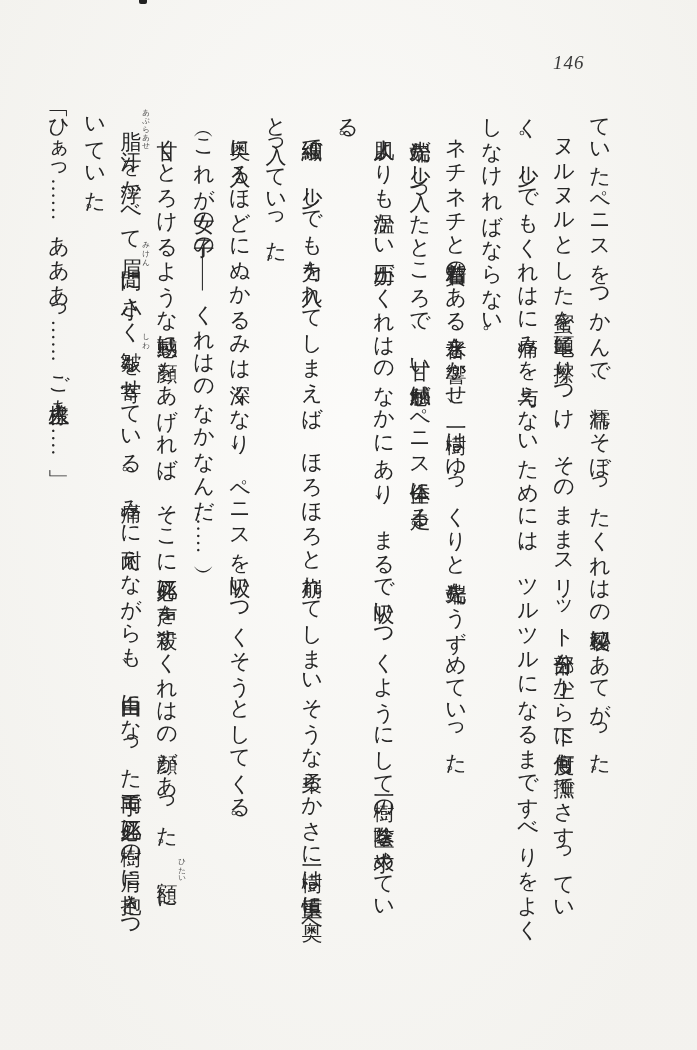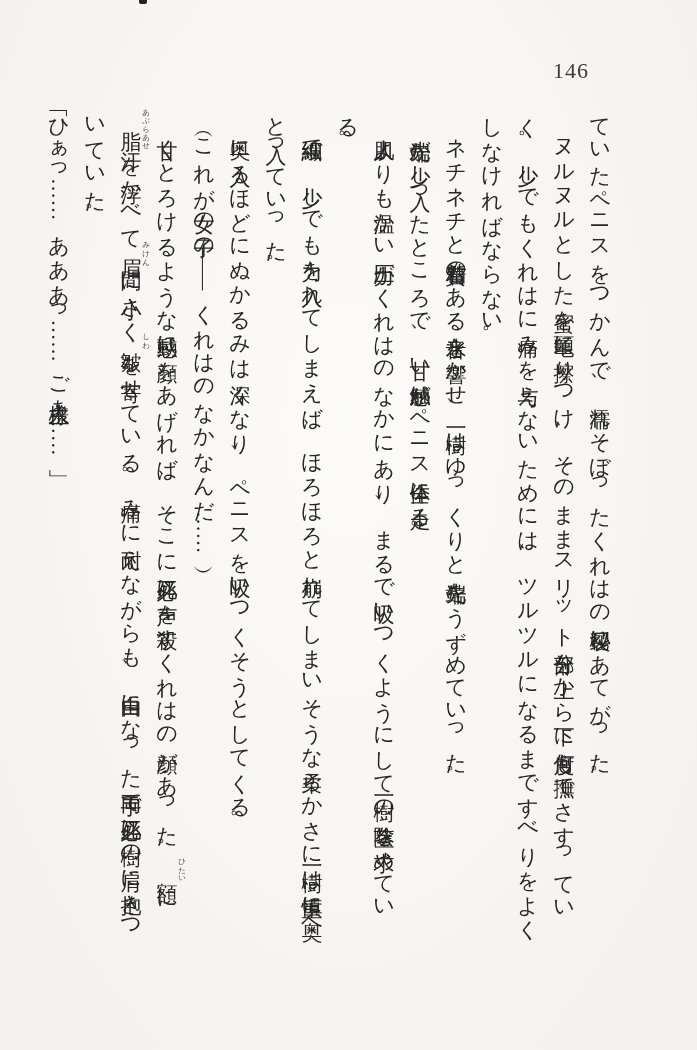--- a/index.html
+++ b/index.html
@@ -22,23 +22,24 @@
     left: 139px;
     top: 0;
     width: 8px;
     height: 4px;
     background: #222;
     border-radius: 0 0 2px 2px;
   }
   .page-number {
     position: absolute;
     left: 553px;
-    top: 58px;
+    top: 52px;
     font-family: "Liberation Serif", "DejaVu Serif", serif;
-    font-size: 22px;
+    font-style: italic;
+    font-size: 19px;
     letter-spacing: 1px;
     color: #3b3b3b;
   }
   .text-block {
     position: absolute;
     left: 42px;
     top: 103px;
     width: 576px;
     height: 834px;
     writing-mode: vertical-rl;

